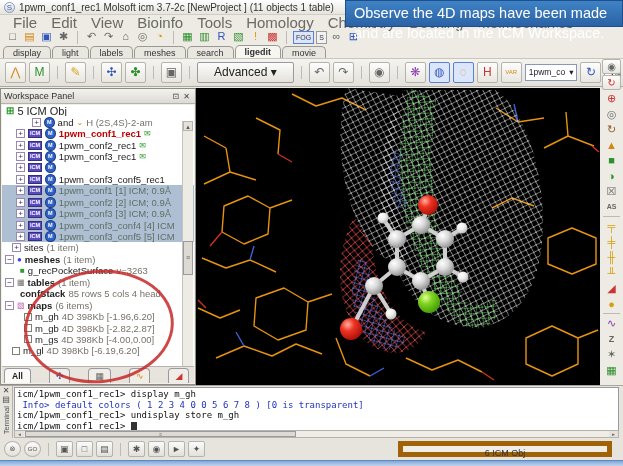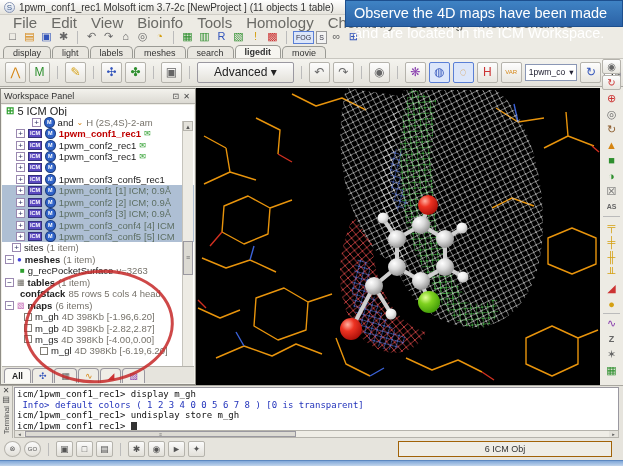--- a/index.html
+++ b/index.html
@@ -73,21 +73,21 @@
   .sq-green { color:#2e9f2e; font-size:8px; }
   .grid-ic { color:#6a6860; font-size:8px; }
   .grid-pink { color:#c05fb0; font-size:8px; }
   .root-ic { color:#2e9f2e; font-weight:bold; font-size:10px; }
   .vmark { color:#d58512; font-size:8px; }
   .tree-sb { position:absolute; right:1px; top:16px; width:11px; height:263px; background:#EDEBE4; border-left:1px solid #c5c3bc; }
   .tree-sb .arr { height:10px; font-size:6px; text-align:center; line-height:10px; color:#555; border:1px solid #b5b3ac; background:#E4E2DB; }
   .tree-sb .thumb { position:absolute; top:120px; left:0; width:10px; height:34px; border:1px solid #9a98a0;
     background:#DCDAD3; font-size:7px; text-align:center; line-height:32px; color:#666; }
   .ws-tabs { position:absolute; left:1px; right:1px; bottom:1px; height:17px; background:#E6E4DD;
-    display:flex; align-items:flex-end; gap:1px; padding-left:2px; border-top:1px solid #b5b3ac; }
+    display:flex; align-items:flex-end; gap:18px; padding-left:2px; border-top:1px solid #b5b3ac; }
   .wtab { height:15px; border:1px solid #9a98a0; border-bottom:none; border-radius:4px 4px 0 0;
     background:#EFEDE6; font-size:8.5px; padding:0 7px; line-height:14px; }
   .wtab.active { background:#FAF9F5; font-weight:bold; }
   .wtab.ic { font-size:9px; padding:0 6px; }
 
   
   .red-circle { position:absolute; left:24px; top:270px; width:150px; height:113px;
     border:3px solid rgba(198,40,40,.85); border-radius:50%; transform:rotate(-6deg); z-index:50; pointer-events:none; }
 
   
@@ -116,21 +116,21 @@
     font-size:5px; text-align:center; line-height:5px; color:#777; }
   .term-sb .la, .term-sb .ra { position:absolute; top:0; width:9px; height:6px; font-size:5px; line-height:6px; text-align:center; color:#555; background:#E4E2DB; }
   .term-sb .la { left:0; } .term-sb .ra { right:0; }
 
   
   .statusbar { position:absolute; left:0; top:438px; width:623px; height:22px; background:#E6E4DD;
     display:flex; align-items:center; gap:3px; padding-left:4px; }
   .sb-btn { min-width:17px; height:16px; border:1px solid #b5b3ac; border-radius:2px; background:linear-gradient(#fbfbfb,#e2e0d9);
     font-size:9px; line-height:14px; text-align:center; color:#555; }
   .sb-btn.round { border-radius:50%; font-size:7px; }
-  .sb-cell { position:absolute; left:398px; top:3px; width:214px; height:16px; border:1px solid #a16207;
+  .sb-cell { position:absolute; left:398px; top:3px; width:214px; height:16px; border:5px solid #a16207;
     background:#EFEDE6; font-size:9px; text-align:center; line-height:14px; color:#333; }
   .bluestrip { position:absolute; left:0; top:460px; width:623px; height:6px;
     background:linear-gradient(#7FA7D9,#C2D5EC); border-top:1px solid #5d88c0; }
 
   
   .callout { position:absolute; left:345px; top:0px; width:278px; height:27px; z-index:100;
     background:linear-gradient(#3F83C4,#2B62A6); border:1px solid #1d4f8e;
     color:#fff; font-size:14.5px; line-height:20px; padding:2px 8px; }
 </style>
 </head>
@@ -348,21 +348,21 @@
     <div class="trow" style="padding-left:22px">
       <span class="cbox"></span>
       <span>m_gb</span>
       <span class="detail">4D 398Kb [-2.82,2.87]</span>
     </div>
     <div class="trow" style="padding-left:22px">
       <span class="cbox"></span>
       <span>m_gs</span>
       <span class="detail">4D 398Kb [-4.00,0.00]</span>
     </div>
-    <div class="trow" style="padding-left:38px">
+    <div class="trow" style="padding-left:10px">
       <span class="cbox"></span>
       <span>m_gl</span>
       <span class="detail">4D 398Kb [-6.19,6.20]</span>
     </div>
 
     <div class="tree-sb">
       <div class="arr">▲</div>
       <div class="thumb">≡</div>
 
     </div>

